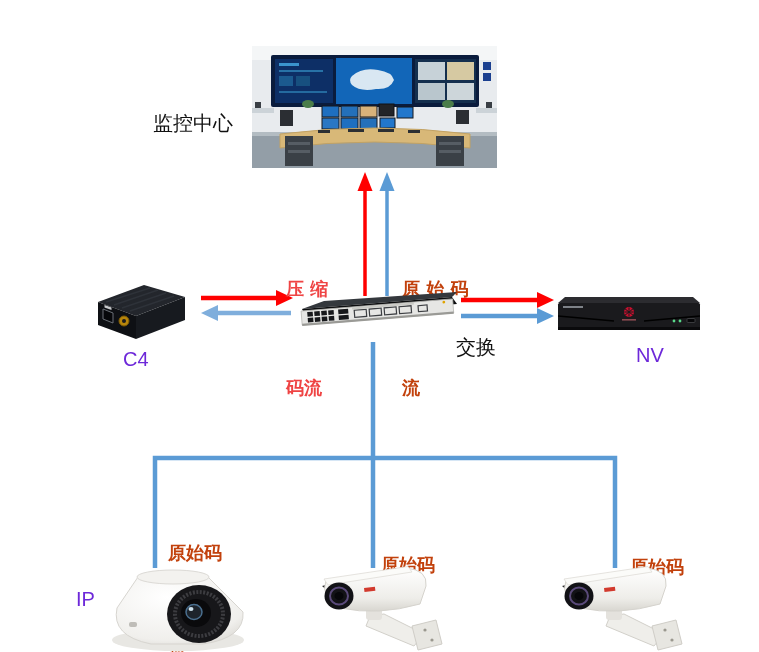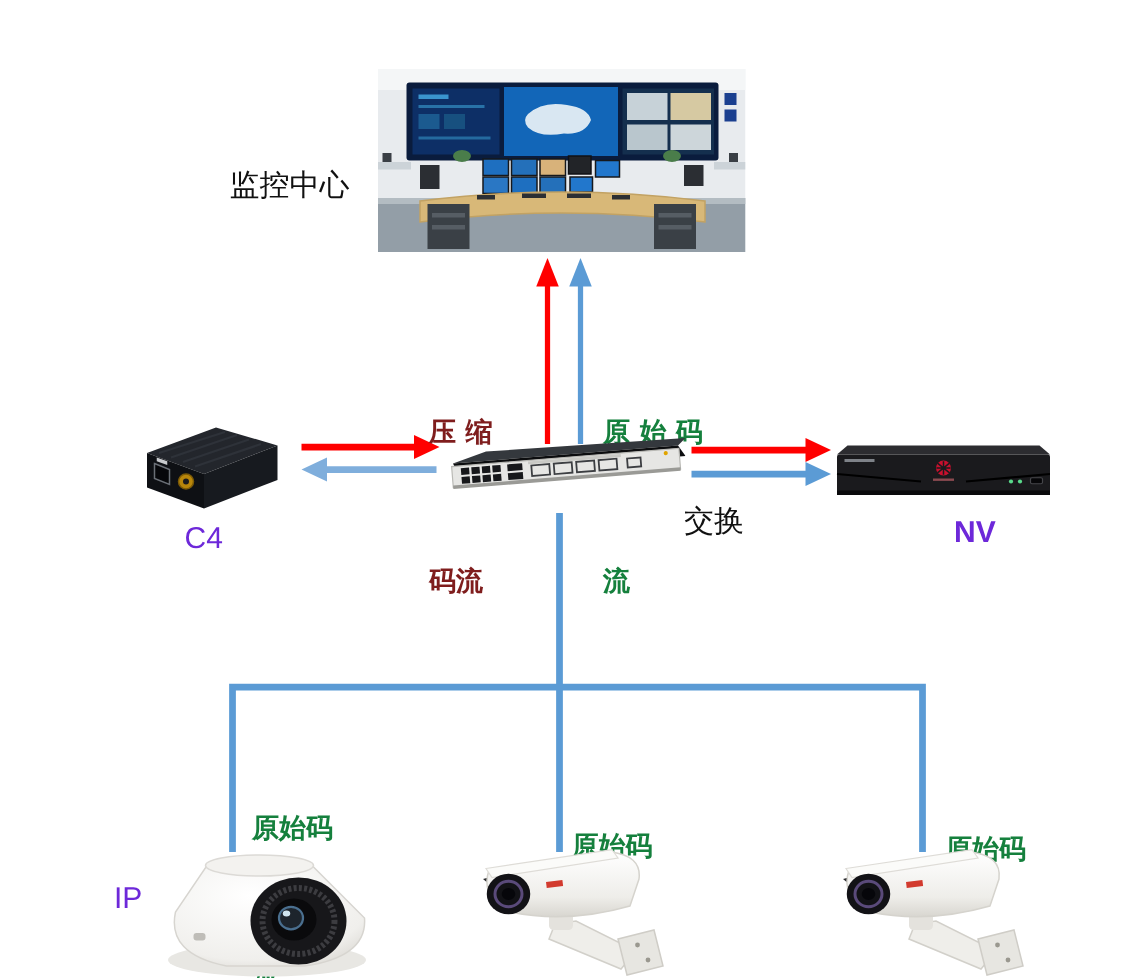--- a/index.html
+++ b/index.html
@@ -3,22 +3,22 @@
 <meta charset="utf-8">
 <style>
   html,body{margin:0;padding:0;background:#ffffff;}
   #canvas{position:relative;width:759px;height:652px;background:#ffffff;overflow:hidden;
           font-family:"DejaVu Sans","Liberation Sans",sans-serif;}
   .abs{position:absolute;}
   .cn-label{font-family:"DejaVu Serif","Liberation Serif",serif;font-size:20px;color:#111;white-space:nowrap;}
   .dev-label{font-family:"Liberation Sans","DejaVu Sans",sans-serif;font-size:20px;color:#6d28d9;white-space:nowrap;}
   .stream-label{font-weight:bold;font-size:18px;line-height:33px;white-space:pre;
                 font-family:"DejaVu Sans","Liberation Sans",sans-serif;}
-  .stream-red{color:#7f1d1d;}
-  .stream-cyan{color:#15803d;}
+  .stream-red{color:#ef4444;}
+  .stream-cyan{color:#c2410c;}
   svg{display:block;}
   #connector-layer{left:0;top:0;pointer-events:none;}
 </style>
 </head>
 <body>
 
 <div id="canvas">
 
   <svg id="connector-layer" class="abs" width="759" height="652" viewBox="0 0 759 652">
 
@@ -187,21 +187,21 @@
       <g>
         <circle cx="73" cy="22" r="5" fill="#c8102e"></circle>
         <path d="M73,17.5 L73,26.5 M69,18.8 L77,25.2 M77,18.8 L69,25.2 M68.3,22 L77.7,22" stroke="#1a1a1d" stroke-width="1"></path>
         <rect x="66" y="29" width="14" height="1.6" fill="#8a4a50"></rect>
       </g>
       <circle cx="118" cy="31" r="1.4" fill="#59d98a"></circle>
       <circle cx="124" cy="31" r="1.4" fill="#59d98a"></circle>
       <rect x="131" y="28.5" width="8" height="4" rx="1" fill="#060608" stroke="#45464a" stroke-width="0.8"></rect>
     </svg>
   </div>
-  <div class="abs dev-label" style="left:636px;top:344px;font-weight:bold;">NV</div>
+  <div class="abs dev-label" style="left:636px;top:344px;">NV</div>
 
   <div class="abs stream-label stream-cyan" style="left:168px;top:470px;">
     <div>原始码</div>
     <div>流</div>
   </div>
   <div class="abs stream-label stream-cyan" style="left:381px;top:482px;">
     <div>原始码</div>
     <div>流</div>
   </div>
   <div class="abs stream-label stream-cyan" style="left:630px;top:484px;">

